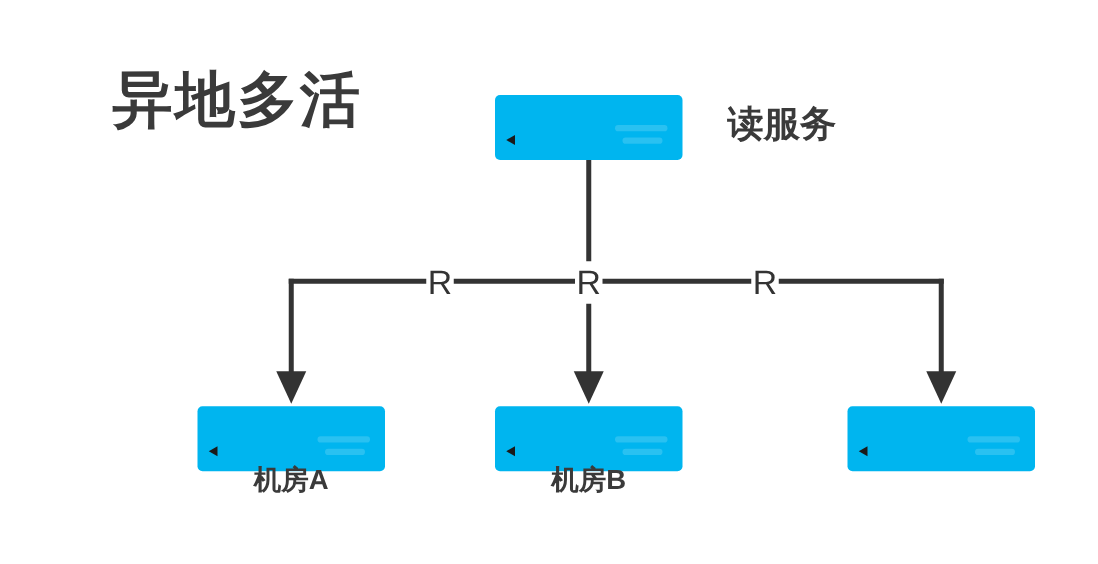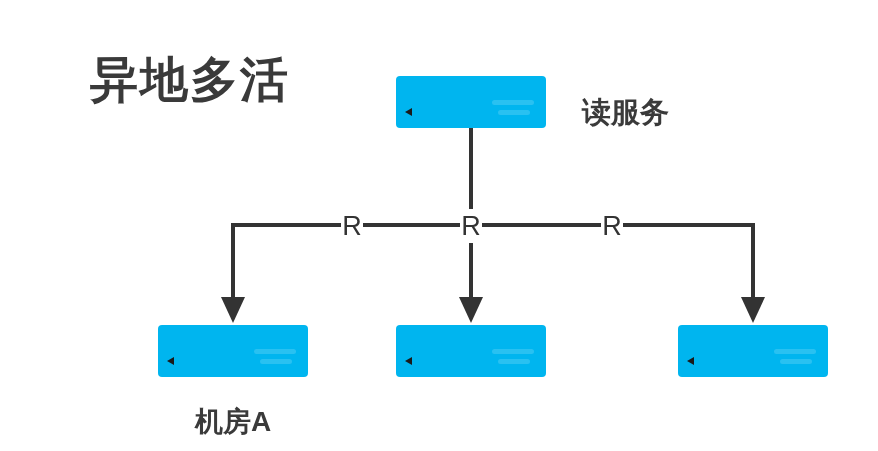--- a/index.html
+++ b/index.html
@@ -38,21 +38,21 @@
   .streak {
     position: absolute;
     background: rgba(255,255,255,0.16);
     border-radius: 3px;
     height: 5px;
   }
   .streak.s1 { left: 96px; top: 24px; width: 42px; }
   .streak.s2 { left: 102px; top: 34px; width: 32px; }
   .side-label {
     position: absolute;
-    left: 554px; top: 82px;
+    left: 554px; top: 69px;
     width: 143px; height: 61px;
     background: #ffffff;
     display: flex; align-items: center; justify-content: center;
     font-size: 29px; font-weight: bold;
     color: #3a3a3a;
   }
   .line { position: absolute; background: #333333; }
   .h-line { left: 231px; top: 223px; width: 524px; height: 4px; }
   .v-line-mid { left: 469px; top: 128px; width: 4px; height: 171px; }
   .v-line-left { left: 231px; top: 223px; width: 4px; height: 76px; }
@@ -79,24 +79,24 @@
   }
   .r-label.r1 { left: 341px; }
   .r-label.r2 { left: 460px; }
   .r-label.r3 { left: 601px; }
   .node-top { left: 396px; top: 76px; }
   .node-a { left: 158px; top: 325px; }
   .node-b { left: 396px; top: 325px; }
   .node-c { left: 678px; top: 325px; }
   .dc-label {
     position: absolute;
-    top: 406px;
+    top: 368px;
     width: 150px; height: 32px;
     display: flex; align-items: center; justify-content: center;
-    font-size: 28px; font-weight: bold;
+    font-size: 22px; font-weight: bold;
     color: #3a3a3a;
   }
   .dc-label.la { left: 158px; }
   .dc-label.lb { left: 396px; }
   .dc-label.lc { left: 678px; }
 </style>
 </head>
 <body>
 
 <div class="canvas">
@@ -133,14 +133,15 @@
     <span class="streak s1"></span>
     <span class="streak s2"></span>
   </div>
   <div class="cyan-node node-c">
     <span class="node-marker"></span>
     <span class="streak s1"></span>
     <span class="streak s2"></span>
   </div>
 
   <div class="dc-label la">机房A</div>
+  <div class="dc-label lb">机房B</div>
 
 </div>
 
 </body></html>

